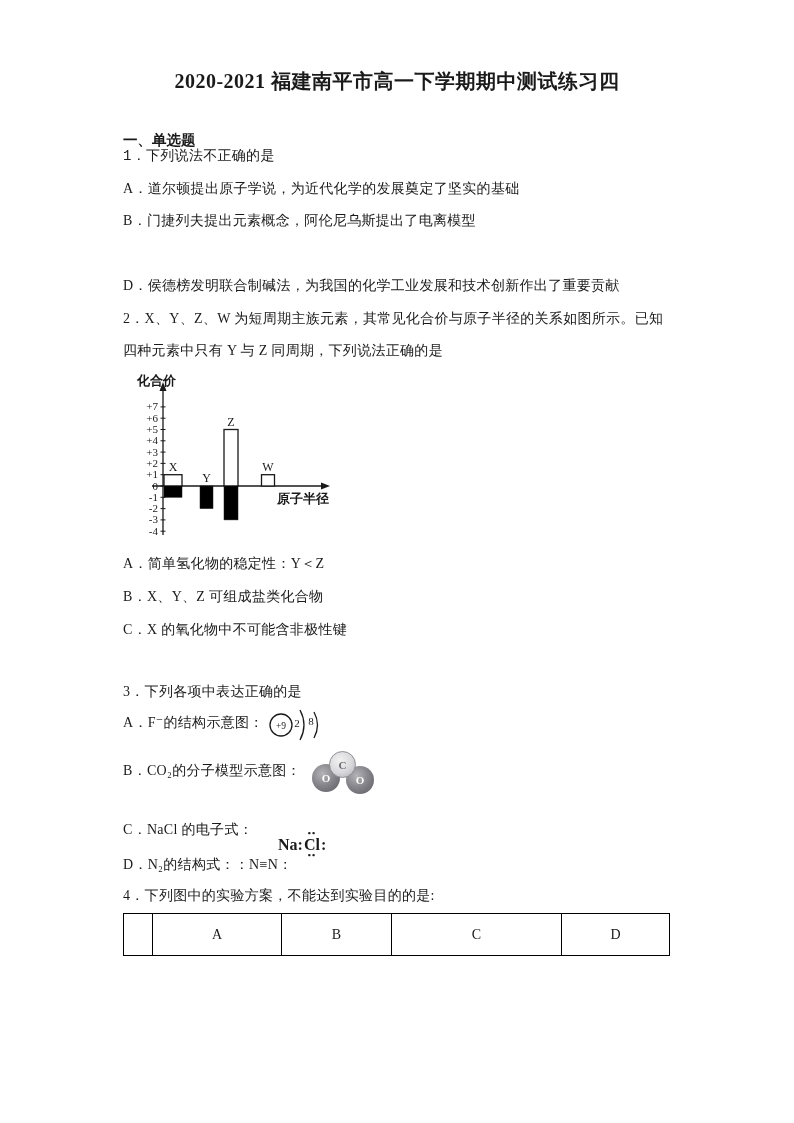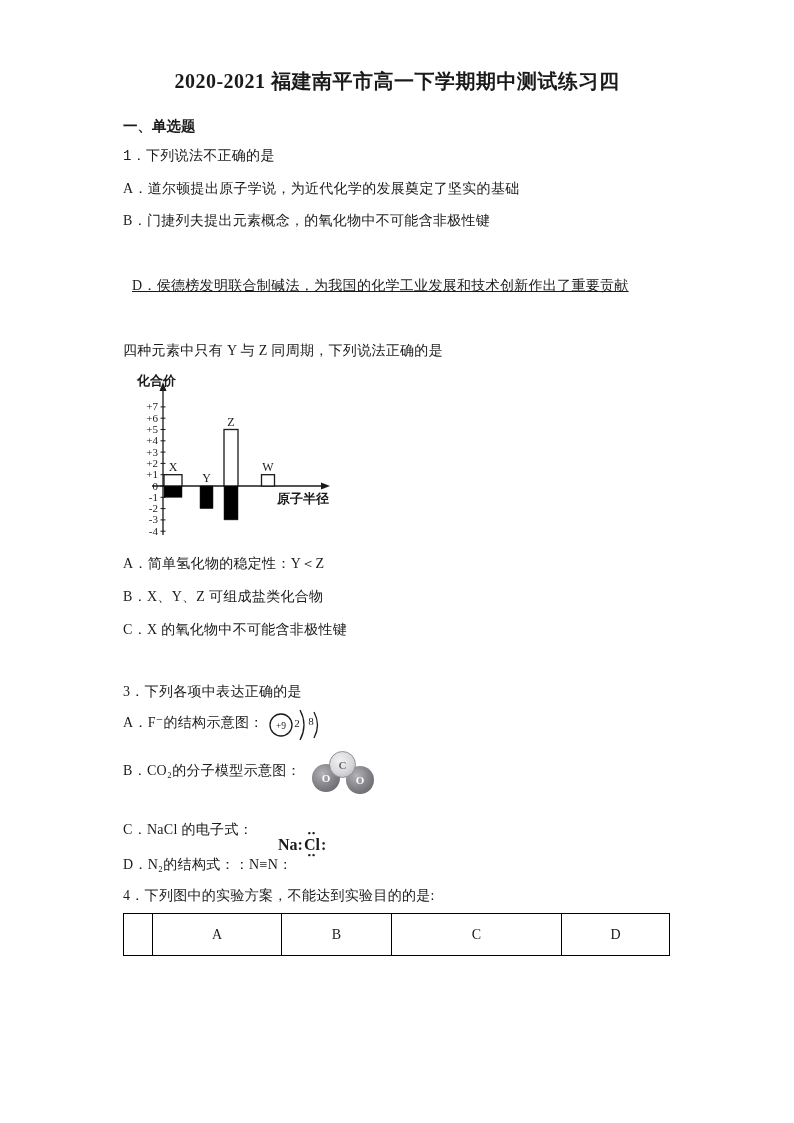--- a/index.html
+++ b/index.html
@@ -64,27 +64,28 @@
     padding: 0;
   }
 </style>
 </head>
 <body>
 
 <div class="page">
 
   <div class="title">2020-2021 福建南平市高一下学期期中测试练习四</div>
 
-  <div class="abs heading" style="left:123px; top:117px;text-align:center;">一、单选题</div>
+  <div class="abs heading" style="left:123px; top:131px;text-align:center;">一、单选题</div>
 
   <div class="abs bodyline" style="left:123px; top:147px;font-family:Liberation Mono, monospace;">1．下列说法不正确的是</div>
   <div class="abs bodyline" style="left:123px; top:180px;">A．道尔顿提出原子学说，为近代化学的发展奠定了坚实的基础</div>
-  <div class="abs bodyline" style="left:123px; top:212px;">B．门捷列夫提出元素概念，的氧化物中不可能含非极性键</div>
-  <div class="abs bodyline" style="left:132px; top:277px;text-decoration:underline;">D．侯德榜发明联合制碱法，为我国的化学工业发展和技术创新作出了重要贡献</div>
+  <div class="abs bodyline" style="left:123px; top:212px;">B．门捷列夫提出元素概念，阿伦尼乌斯提出了电离模型</div>
+  <div class="abs bodyline" style="left:123px; top:277px;">D．侯德榜发明联合制碱法，为我国的化学工业发展和技术创新作出了重要贡献</div>
 
+  <div class="abs bodyline" style="left:123px; top:310px;">2．X、Y、Z、W 为短周期主族元素，其常见化合价与原子半径的关系如图所示。已知</div>
   <div class="abs bodyline" style="left:123px; top:342px;">四种元素中只有 Y 与 Z 同周期，下列说法正确的是</div>
 
   <svg id="valence-chart" class="abs" style="left:135px; top:374px;" width="215" height="172" viewBox="0 0 215 172">
       <line x1="28" y1="15" x2="28" y2="161" stroke="#1a1a1a" stroke-width="1.3"></line>
       <path d="M 28 8 L 24.5 17 L 31.5 17 Z" fill="#1a1a1a"></path>
       <line x1="17" y1="112" x2="188" y2="112" stroke="#1a1a1a" stroke-width="1.3"></line>
       <path d="M 195 112 L 186 108.5 L 186 115.5 Z" fill="#1a1a1a"></path>
       <line x1="25.5" y1="32.89999999999999" x2="30.5" y2="32.89999999999999" stroke="#1a1a1a" stroke-width="1"></line>
       <text x="23" y="36.39999999999999" text-anchor="end" font-size="11">+7</text>
       <line x1="25.5" y1="44.19999999999999" x2="30.5" y2="44.19999999999999" stroke="#1a1a1a" stroke-width="1"></line>

